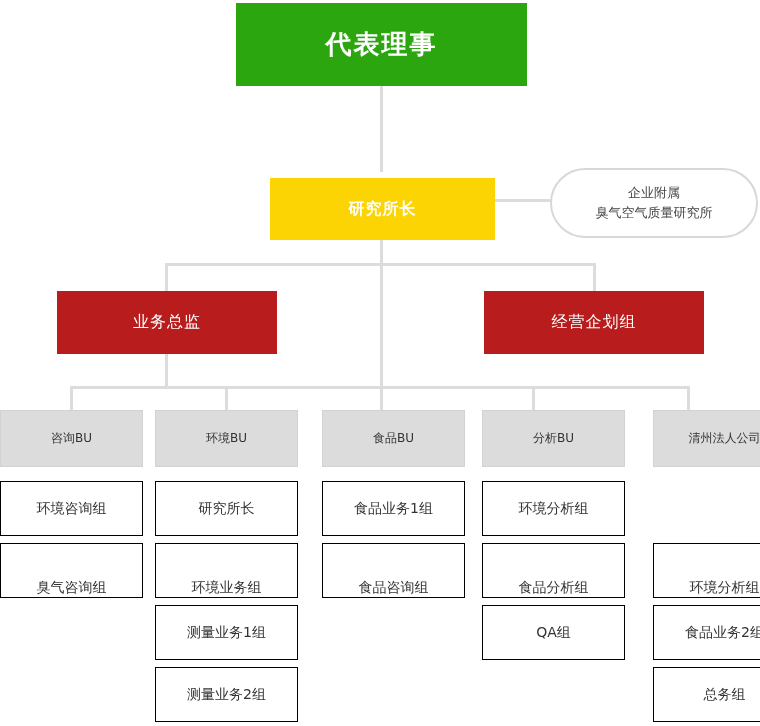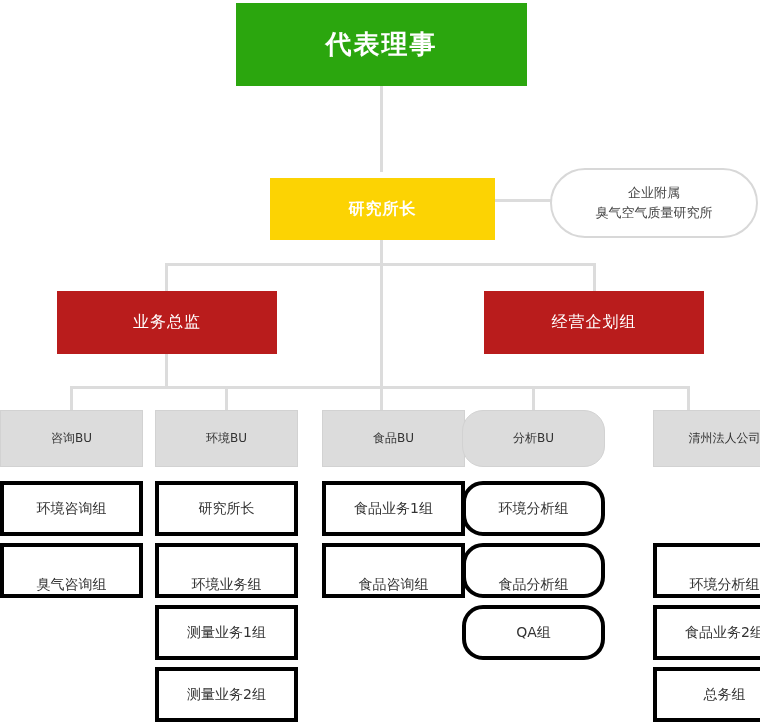--- a/index.html
+++ b/index.html
@@ -72,30 +72,30 @@
     top: 410px; height: 57px;
     background: #dcdcdc;
     border: 1px solid #d2d2d2;
     color: #333333;
     font-size: 12px;
   }
 
   .team-box {
     height: 55px;
     background: #ffffff;
-    border: 4px solid #000000;
+    border: 1px solid #000000;
     color: #333333;
     font-size: 14px;
   }
 
   
   .col0 { left: 0px;   width: 143px; }
   .col1 { left: 155px; width: 143px; }
   .col2 { left: 310px; width: 143px; margin-left: 12px; }
-  .col3 { left: 462px; width: 143px; border-radius: 21px; }
+  .col3 { left: 482px; width: 143px; }
   .col4 { left: 630px; width: 143px; margin-left: 23px; }
 
   
   .row0 { top: 481px; }
   .row1 { top: 543px; align-items: flex-end; }
   .row2 { top: 605px; }
   .row3 { top: 667px; }
 </style>
 </head>
 <body>

